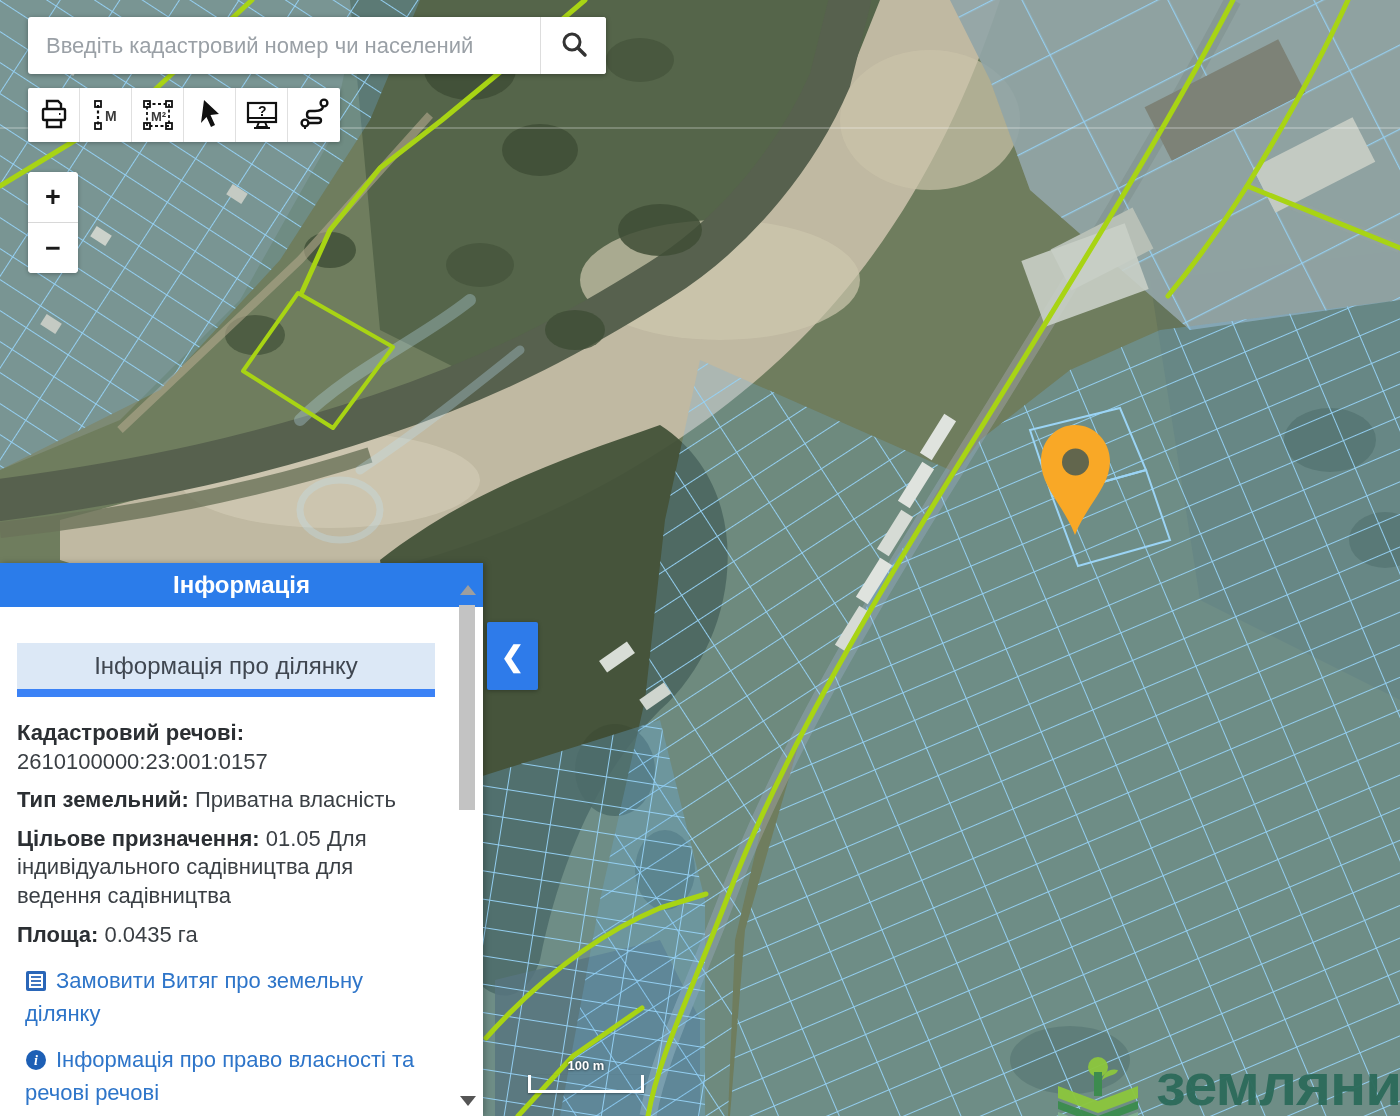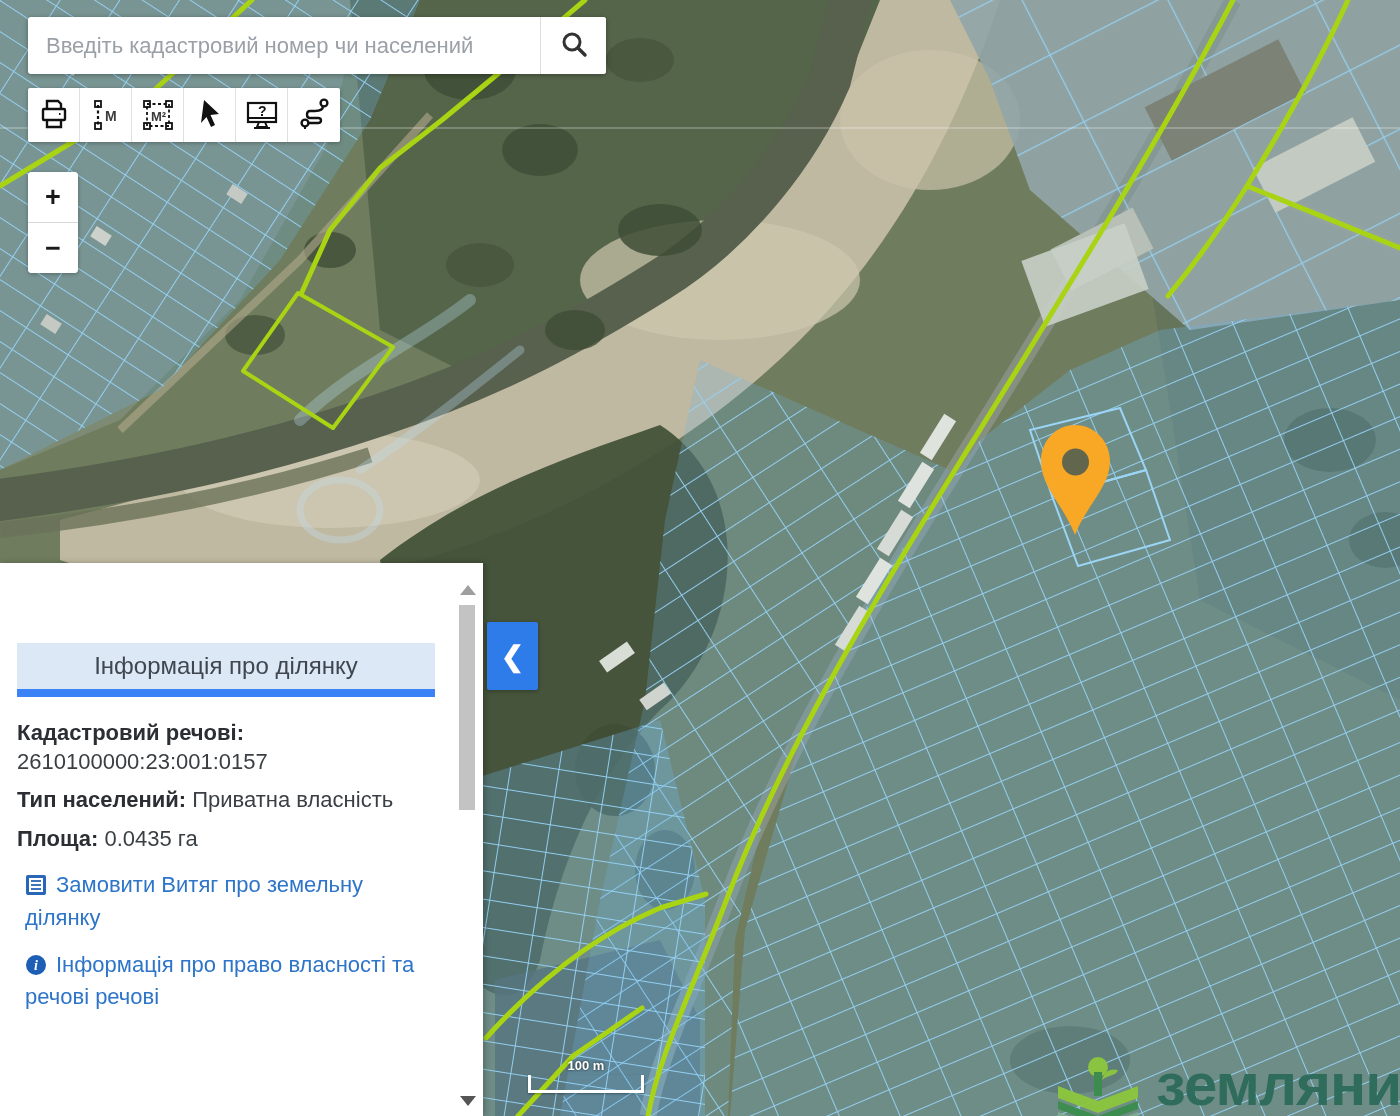--- a/index.html
+++ b/index.html
@@ -292,30 +292,35 @@
     </button>
   </div>
 
   <div class="zoomctl">
     <button class="zoom-btn">+</button>
     <div class="sep"></div>
     <button class="zoom-btn">−</button>
   </div>
 
   <div class="panel">
+    <div class="panel-header">Інформація</div>
     <div class="panel-body">
       <div class="section-tab">Інформація про ділянку</div>
 
       <div class="field stacked">
         <span class="lbl">Кадастровий речові:</span>
         <span class="val">2610100000:23:001:0157</span>
       </div>
       <div class="field">
-        <span class="lbl">Тип населений:</span>
+        <span class="lbl">Тип земельний:</span>
         <span class="val">Приватна власність</span>
+      </div>
+      <div class="field">
+        <span class="lbl">Цільове призначення:</span>
+        <span class="val">01.05 Для індивідуального садівництва для ведення садівництва</span>
       </div>
       <div class="field">
         <span class="lbl">Площа:</span>
         <span class="val">0.0435 га</span>
       </div>
 
       <a class="plink">
         <span class="licon">
           <svg width="22" height="22" viewBox="0 0 22 22">
             <rect x="1" y="1" width="20" height="20" rx="2" fill="#2a66b8"></rect>

